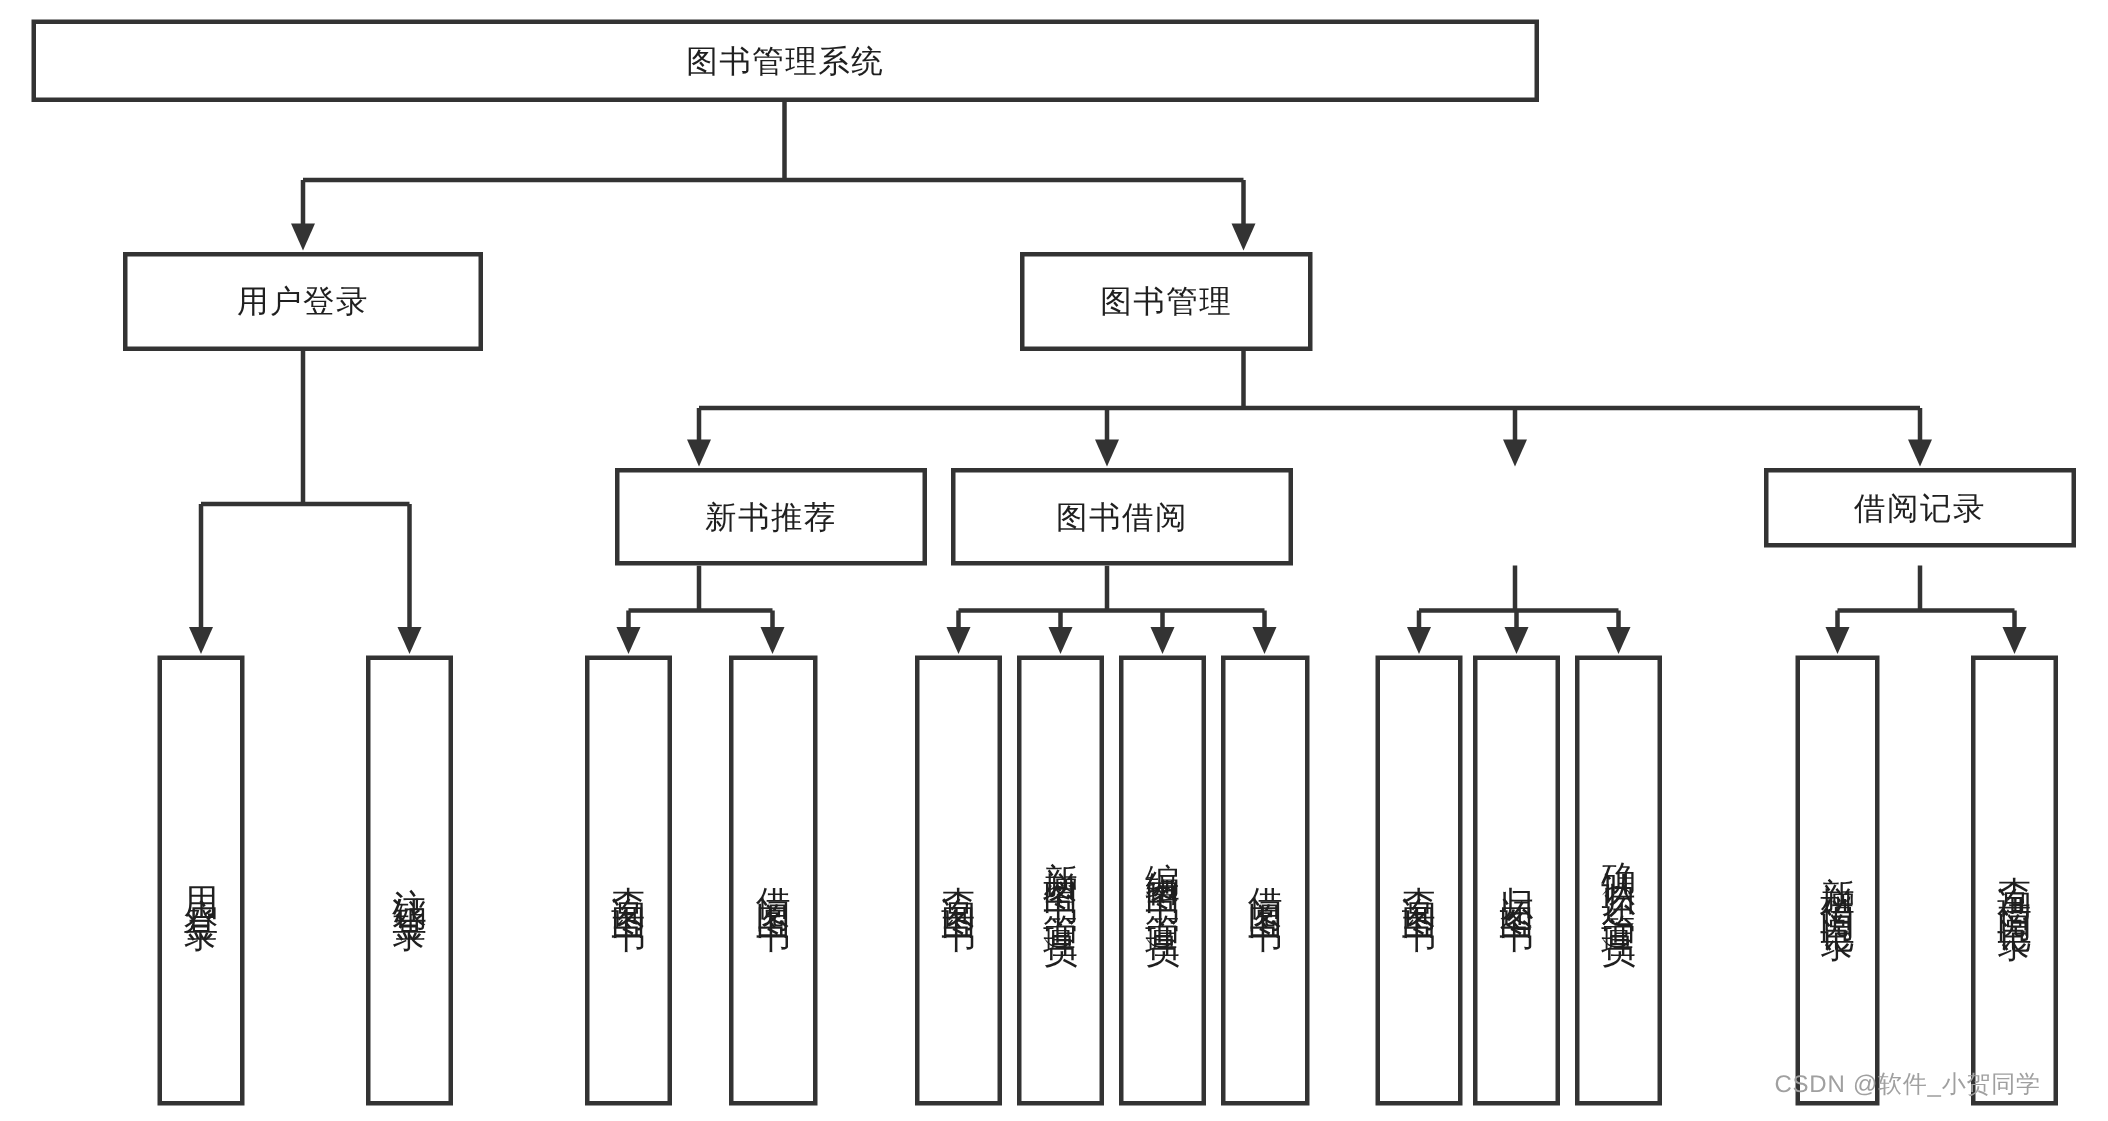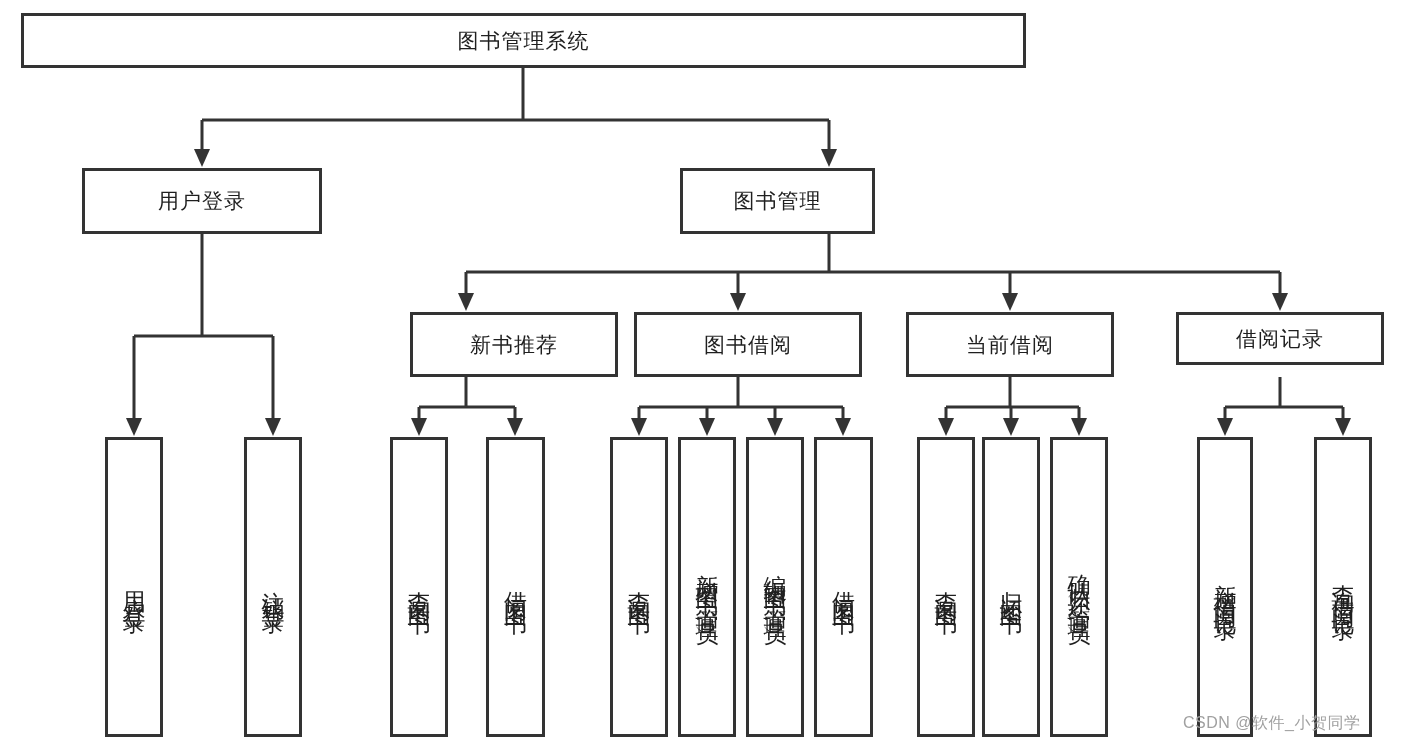--- a/index.html
+++ b/index.html
@@ -108,23 +108,20 @@
   <div class="node h" style="left:680px; top:168px; width:195px; height:66px;">
     <span class="lbl">图书管理</span>
   </div>
 
   <div class="node h" style="left:374px; top:312px; width:208px; height:65px;margin-left:36px;">
     <span class="lbl">新书推荐</span>
   </div>
   <div class="node h" style="left:634px; top:312px; width:228px; height:65px;">
     <span class="lbl">图书借阅</span>
   </div>
-  <div class="node h" style="left:906px; top:312px; width:208px; height:65px;">
-    <span class="lbl">当前借阅</span>
-  </div>
   <div class="node h" style="left:1176px; top:312px; width:208px; height:53px;">
     <span class="lbl">借阅记录</span>
   </div>
 
   <div class="node v" style="left:105px; top:437px; width:58px; height:300px;">
     <span class="lbl">用户登录</span>
   </div>
   <div class="node v" style="left:244px; top:437px; width:58px; height:300px;">
     <span class="lbl">注销登录</span>
   </div>

